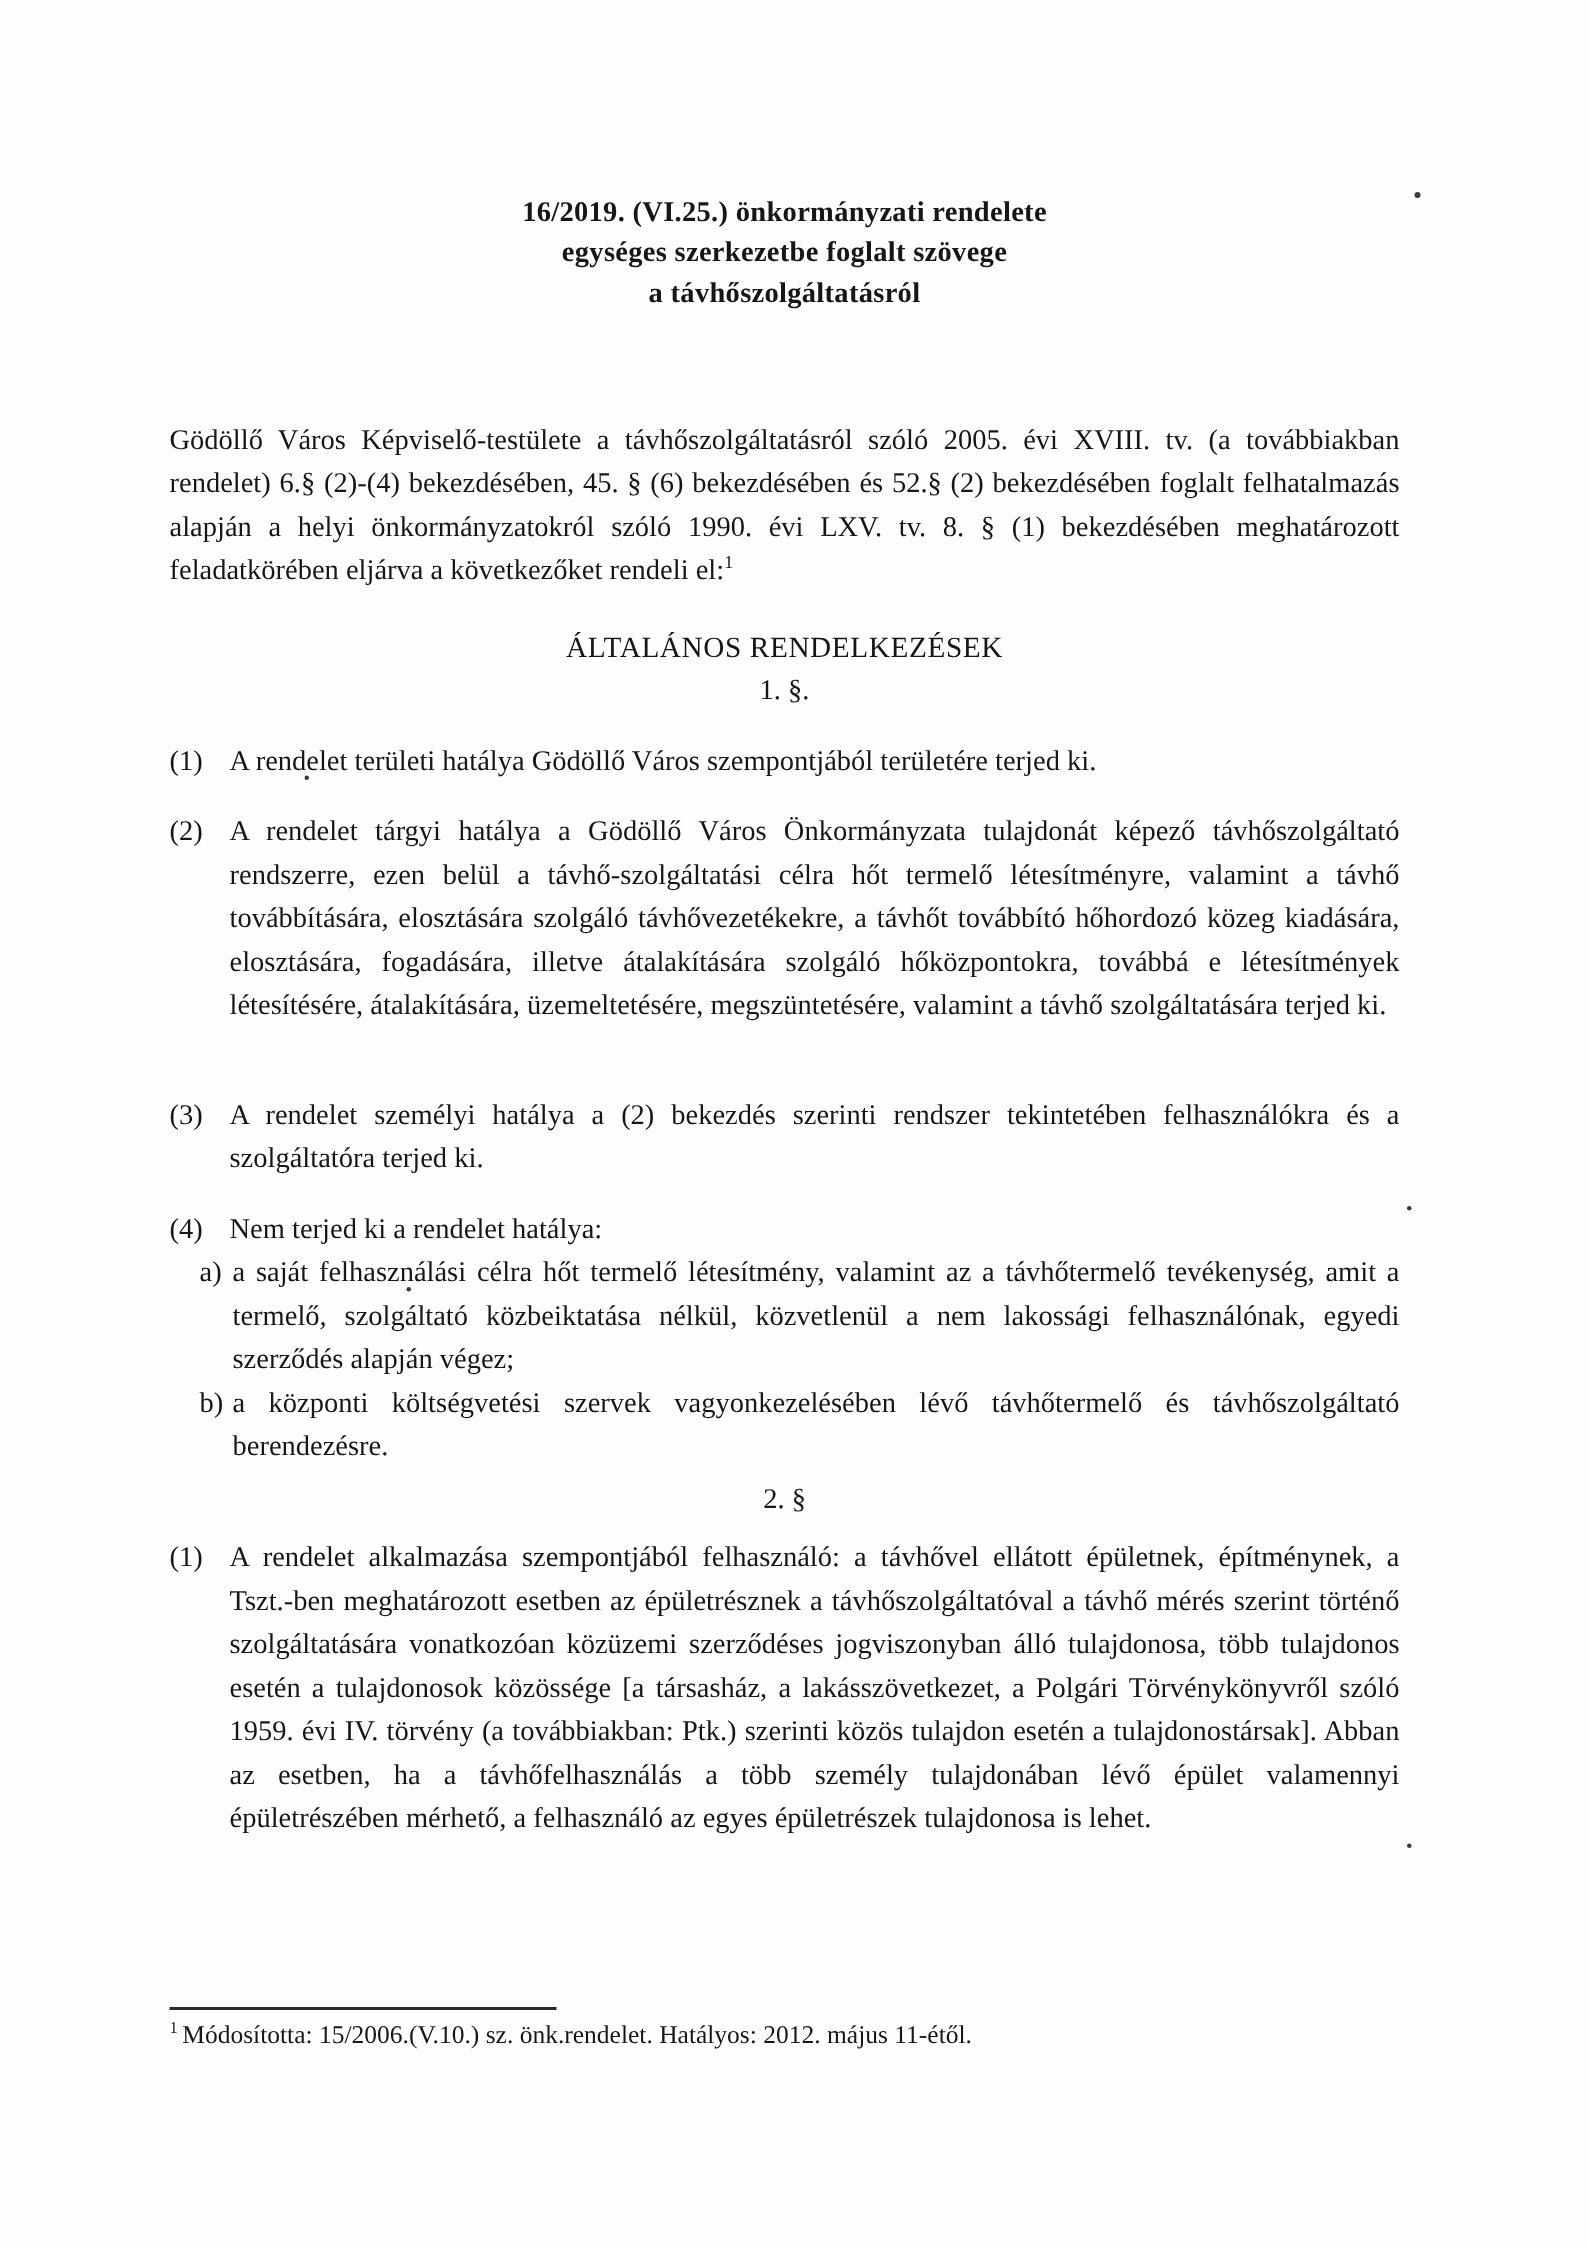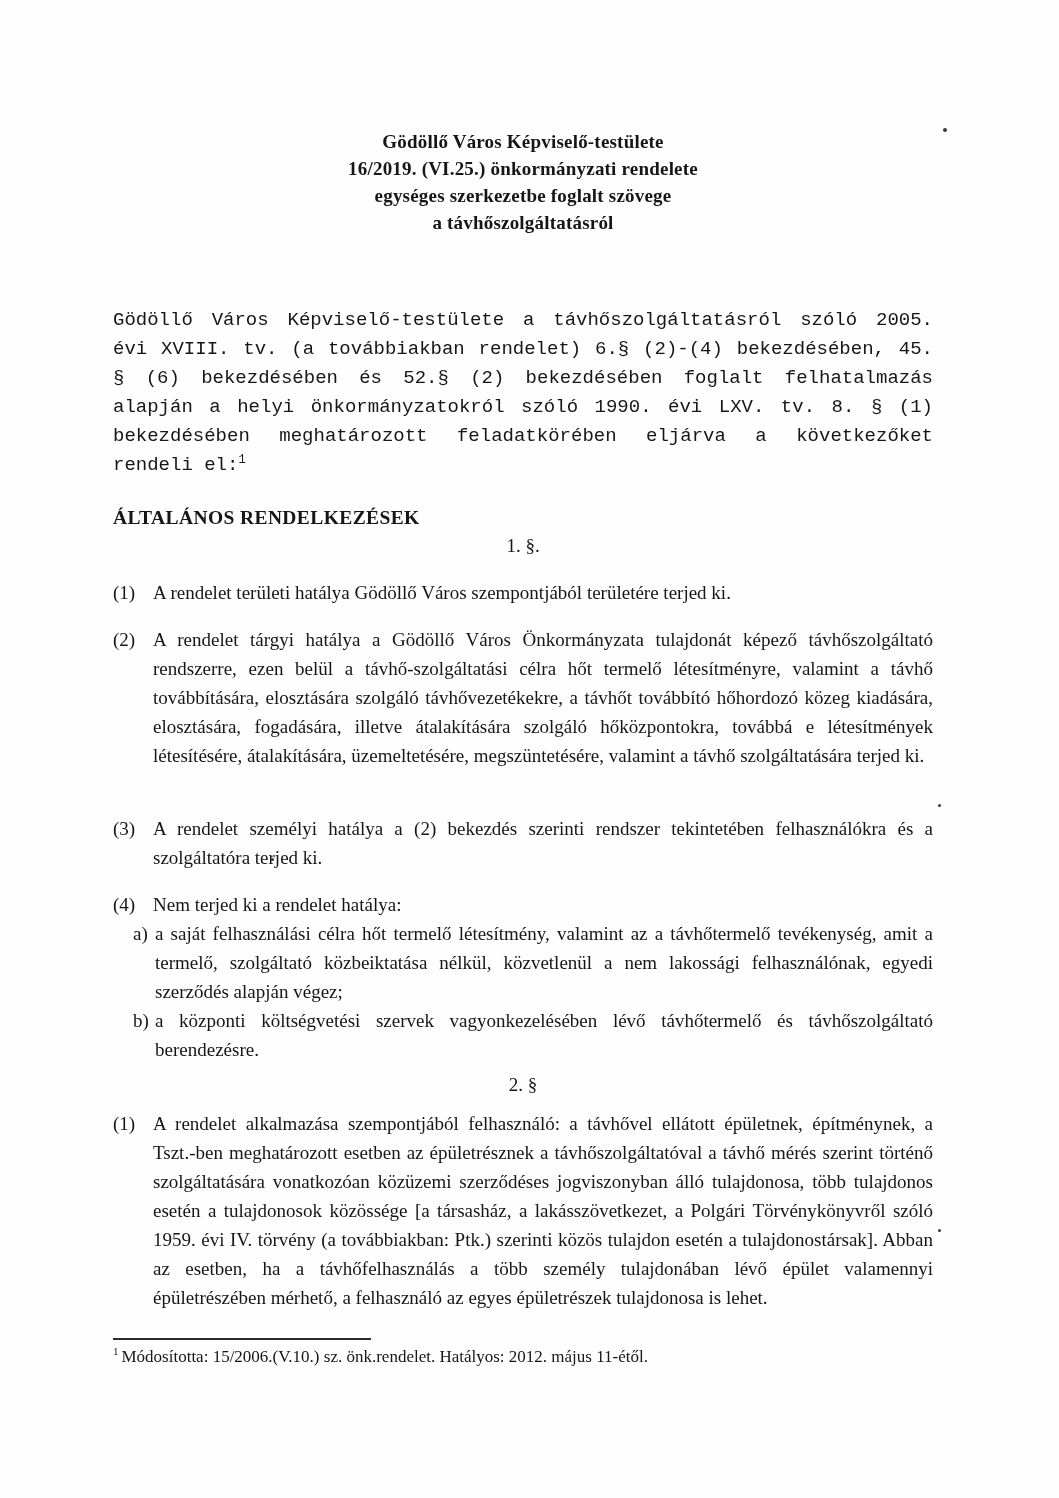--- a/index.html
+++ b/index.html
@@ -26,25 +26,25 @@
     font-weight: bold;
     font-size: 19px;
     line-height: 27px;
     letter-spacing: 0.2px;
   }
   .title-line { display: block; }
   .title-line.regular { font-weight: bold; }
   .preamble {
     margin-top: 70px;
     text-align: justify;
-    font-family: Liberation Mono, monospace;
   }
   .section-heading {
     margin-top: 24px;
-    font-weight: bold;
+    text-align: center;
+    font-weight: normal;
     font-size: 19.5px;
     letter-spacing: 0.4px;
     line-height: 27px;
   }
   .section-subheading {
     text-align: center;
     font-weight: normal;
     font-size: 19px;
     line-height: 29px;
   }
@@ -113,21 +113,20 @@
   }
 </style>
 </head>
 <body>
 
 <div class="page">
 
   <div class="content">
 
     <div class="title-block">
-      <span class="title-line">Gödöllő Város Képviselő-testülete</span>
       <span class="title-line">16/2019. (VI.25.) önkormányzati rendelete</span>
       <span class="title-line">egységes szerkezetbe foglalt szövege</span>
       <span class="title-line regular">a távhőszolgáltatásról</span>
     </div>
 
     <p class="preamble"><span>Gödöllő Város Képviselő-testülete a távhőszolgáltatásról szóló 2005. évi XVIII. tv. (a továbbiakban rendelet) 6.§ (2)-(4) bekezdésében, 45. § (6) bekezdésében és 52.§ (2) bekezdésében foglalt felhatalmazás alapján a helyi önkormányzatokról szóló 1990. évi LXV. tv. 8. § (1) bekezdésében meghatározott feladatkörében eljárva a következőket rendeli el:</span><sup class="fn-ref">1</sup></p>
 
     <div class="section-heading">ÁLTALÁNOS RENDELKEZÉSEK</div>
     <div class="section-subheading">1. §.</div>
 

